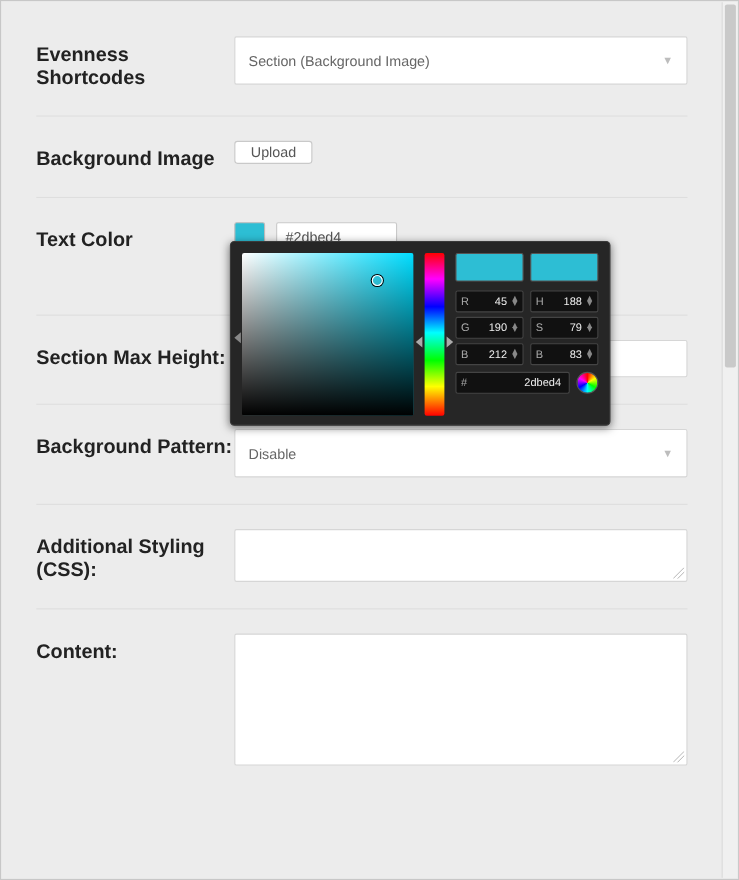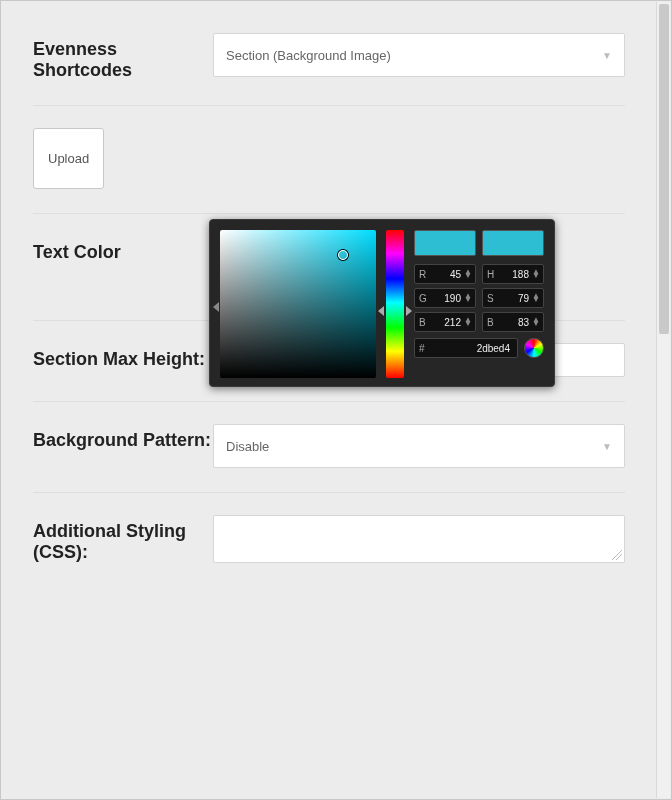--- a/index.html
+++ b/index.html
@@ -71,21 +71,21 @@
     color: #666;
   }
   .select .chev {
     color: #bdbdbd;
     font-size: 10px;
   }
   .btn {
     background: #fff;
     border: 1px solid #c9c9c9;
     border-radius: 3px;
-    padding: 22px 14px;
+    padding: 2px 14px;
     font-size: 13px;
     color: #555;
     cursor: pointer;
   }
   .swatch {
     display: inline-block;
     width: 28px; height: 28px;
     background: #2dbed4;
     border: 1px solid #bbb;
     border-radius: 2px;
@@ -98,21 +98,21 @@
     position: absolute;
     right: 0; bottom: 0;
     width: 0; height: 0;
     border-style: solid;
     border-width: 0 0 8px 8px;
     border-color: transparent transparent #888 transparent;
   }
   .hexfield {
     display: inline-block;
     width: 110px; height: 28px;
-    background: #22c55e;
+    background: #ffffff;
     border: 1px solid #c9c9c9;
     border-radius: 2px;
     padding: 0 8px;
     line-height: 26px;
     font-size: 13px;
     color: #555;
     vertical-align: middle;
   }
   .textinput {
     width: 100%;
@@ -283,20 +283,21 @@
       <div class="label">Evenness Shortcodes</div>
       <div class="control">
         <div class="select">
           <span>Section (Background Image)</span>
           <span class="chev">▼</span>
         </div>
       </div>
     </div>
 
     <div class="row">
+      <div class="label">Background Image</div>
       <div class="control">
         <button class="btn">Upload</button>
       </div>
     </div>
 
     <div class="row" style="padding-bottom:56px;">
       <div class="label">Text Color</div>
       <div class="control">
         <span class="swatch"></span>
         <span class="hexfield">#2dbed4</span>
@@ -321,20 +322,27 @@
     </div>
 
     <div class="row">
       <div class="label">Additional Styling (CSS):</div>
       <div class="control" style="position:relative;">
         <div class="textarea small"></div>
         <div class="resize-handle"></div>
       </div>
     </div>
 
+    <div class="row">
+      <div class="label">Content:</div>
+      <div class="control" style="position:relative;">
+        <div class="textarea big"></div>
+        <div class="resize-handle"></div>
+      </div>
+    </div>
 
 
   </div>
 
   <div class="picker">
     <div class="sv-area">
       <div class="triangle-left"></div>
       <div class="sv-cursor" style="left:79%;top:17%;"></div>
     </div>
     <div class="hue-bar">

